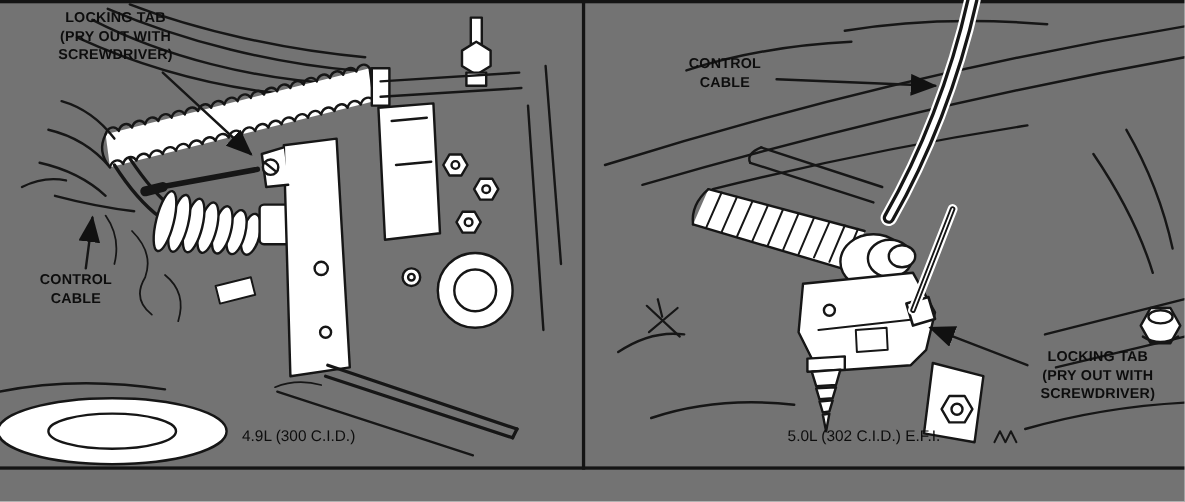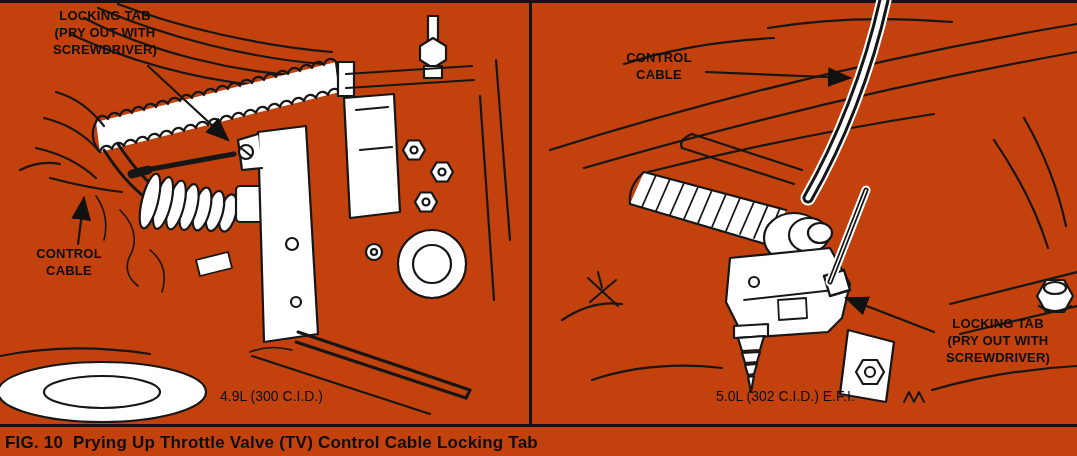--- a/index.html
+++ b/index.html
@@ -1,18 +1,18 @@
 <!DOCTYPE html>
 <html><head>
 <meta charset="utf-8">
 <style>
   * { margin:0; padding:0; box-sizing:border-box; }
   html,body { background:#ddd; }
   body { font-family:"Liberation Sans", sans-serif; }
-  .fig-wrap { position:relative; width:1077px; height:456px; background:#c2410c; color:#111; overflow:hidden; }
+  .fig-wrap { position:relative; width:1077px; height:456px; background:#737373; color:#111; overflow:hidden; }
   .border-top { position:absolute; left:0; top:0; width:1077px; height:3px; background:#141414; }
   .rule-bottom { position:absolute; left:0; top:424px; width:1077px; height:3px; background:#141414; }
   .divider { position:absolute; left:529px; top:0; width:3px; height:427px; background:#141414; }
   svg.art { position:absolute; top:0; height:425px; }
   svg.art.left { left:0; width:529px; }
   svg.art.right { left:532px; width:545px; }
   .label { position:absolute; font-weight:bold; font-size:13px; line-height:1.3; text-align:center;
            white-space:pre-line; letter-spacing:0.2px; color:#0d0d0d; }
   .lt-left  { left:36px;  top:8px;   width:138px; }
   .cc-left  { left:24px;  top:246px; width:90px;  }
@@ -256,15 +256,14 @@
 CABLE</div>
   <div class="engine-label el-left">4.9L (300 C.I.D.)</div>
 
   <div class="label cc-right">CONTROL
 CABLE</div>
   <div class="label lt-right">LOCKING TAB
 (PRY OUT WITH
 SCREWDRIVER)</div>
   <div class="engine-label el-right">5.0L (302 C.I.D.) E.F.I.</div>
 
-  <div class="caption">FIG. 10  Prying Up Throttle Valve (TV) Control Cable Locking Tab</div>
 
 </div>
 
 </body></html>

